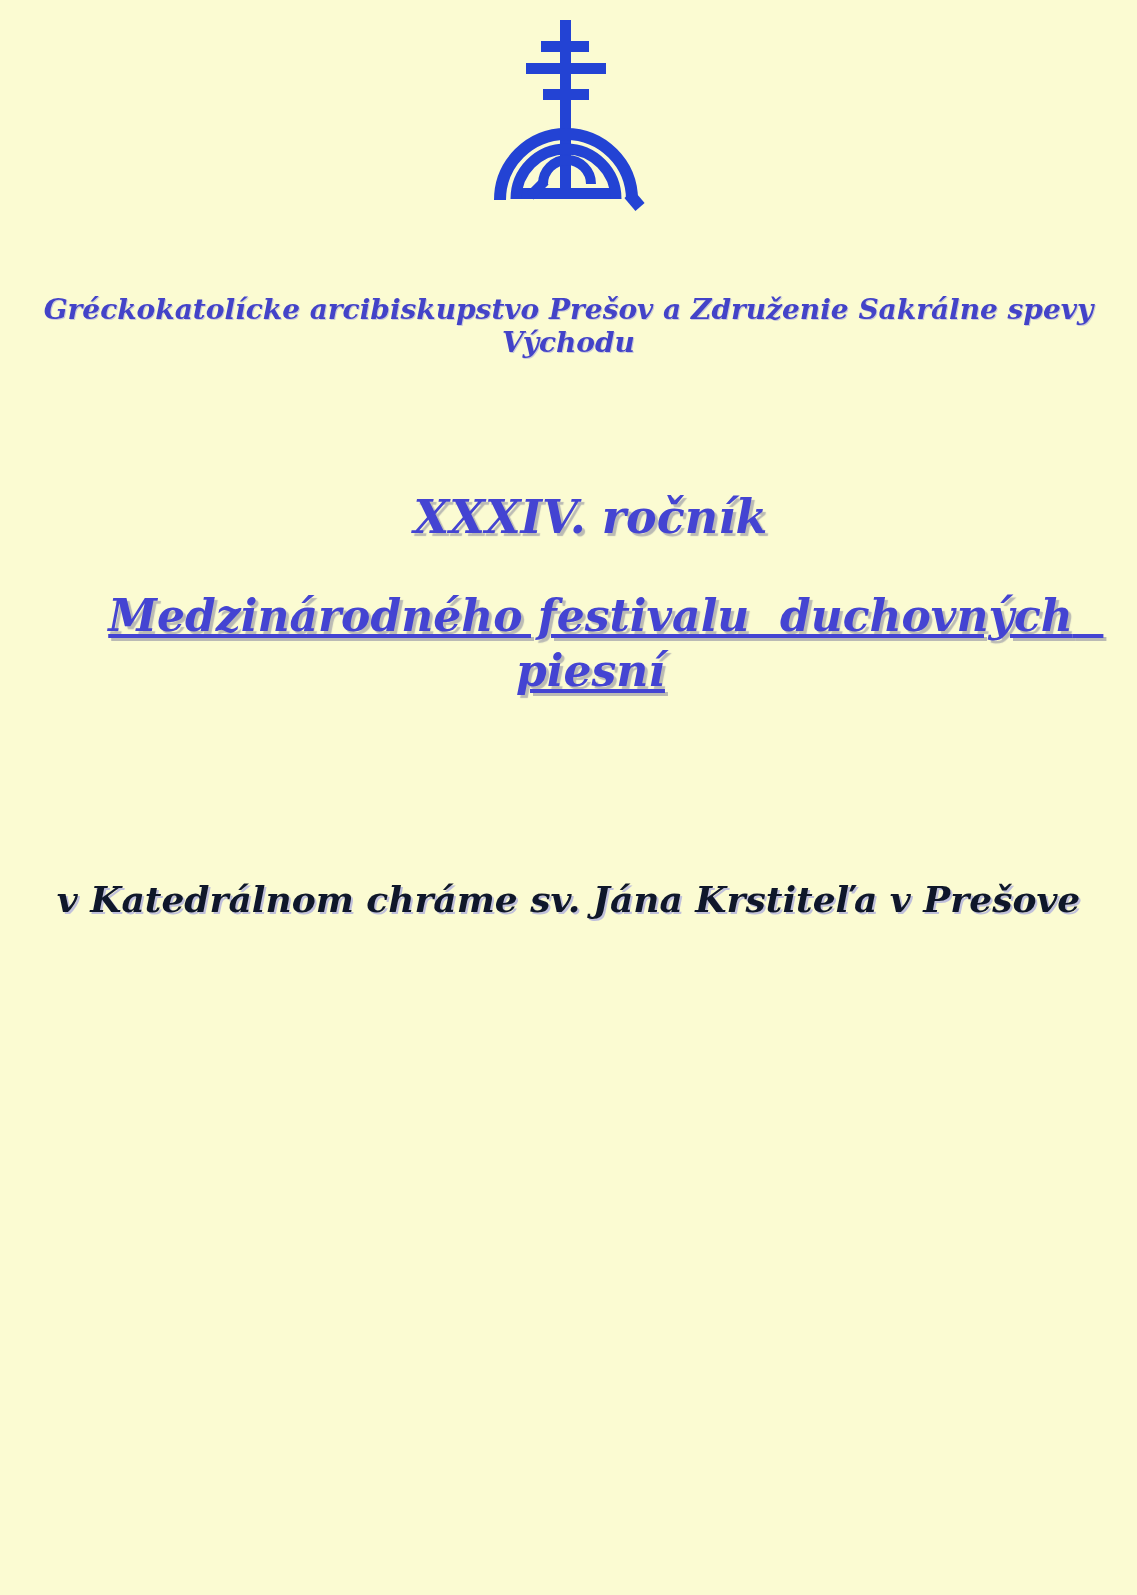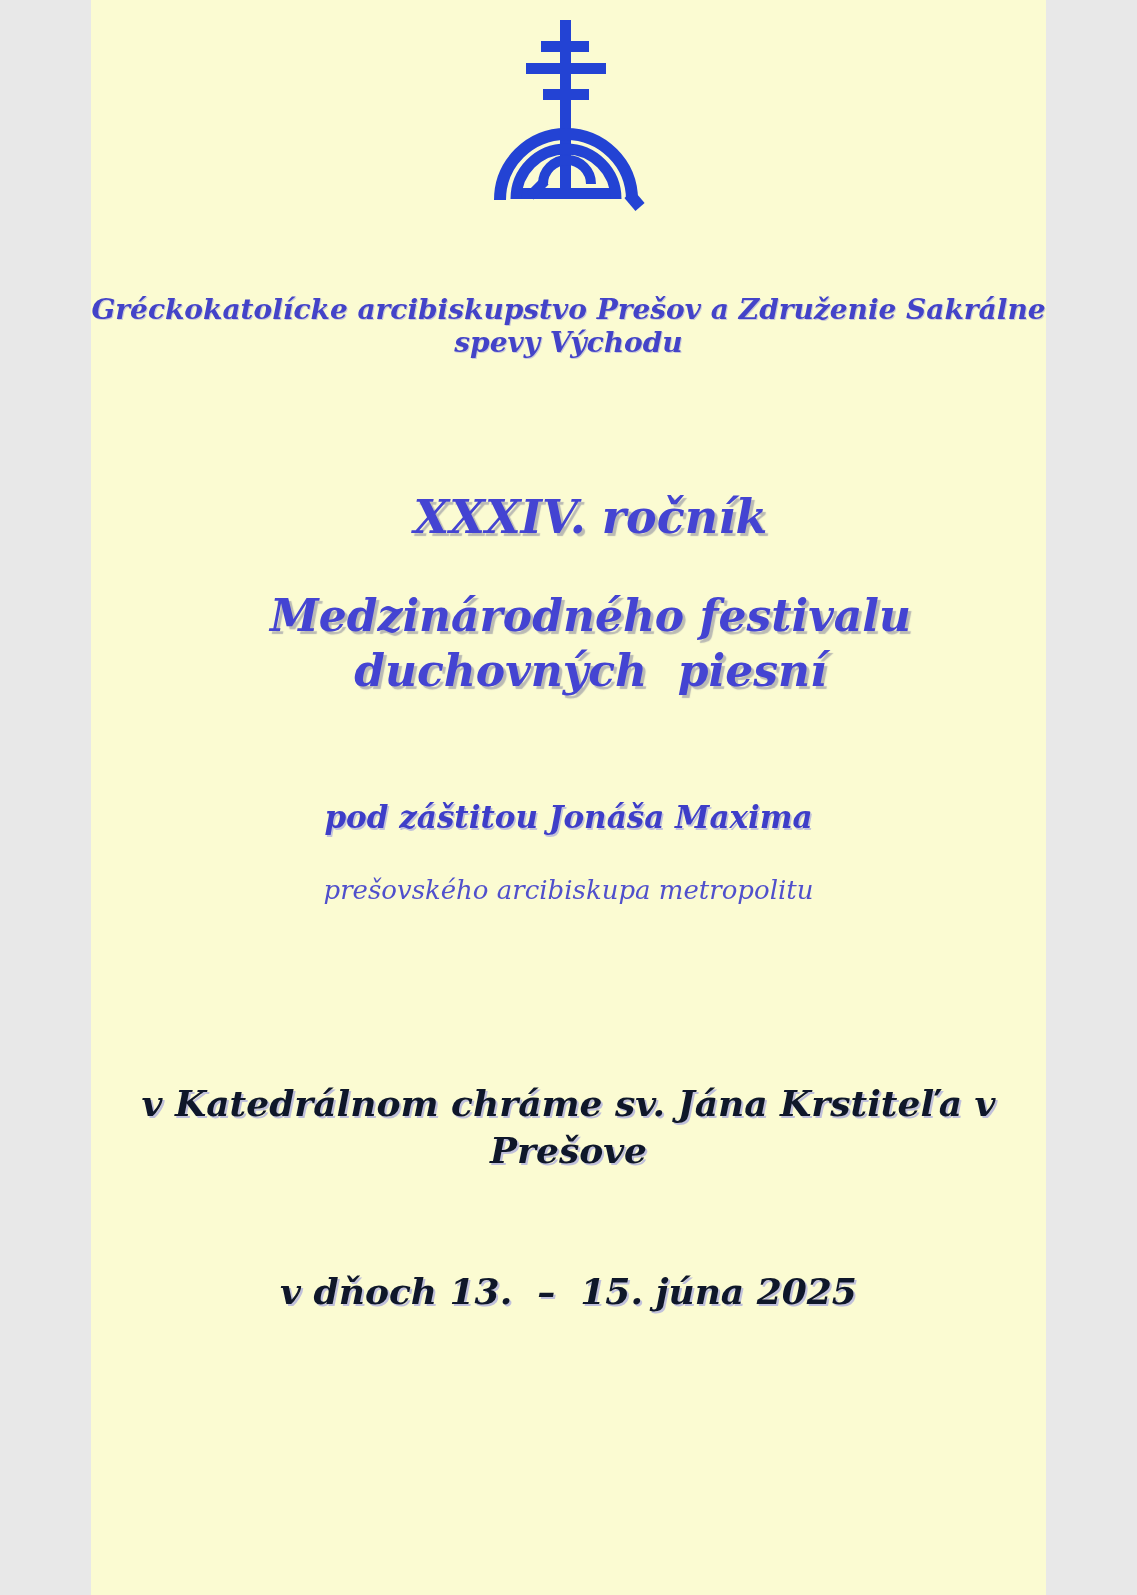--- a/index.html
+++ b/index.html
@@ -1,36 +1,36 @@
 <!DOCTYPE html>
 <html><head>
 <meta charset="utf-8">
 <style>
   html,body { margin:0; padding:0; background:#e8e8e8; }
   .page {
     position: relative;
-    width: 955px;
+    width: 1137px;
     height: 1595px;
     margin: 0 auto;
     background: #fbfbd2;
     font-family: "DejaVu Serif", serif;
     font-style: italic;
     color: #5050cc;
     overflow: hidden;
   }
   .centered { text-align: center; white-space: pre-wrap; }
 
   .logo-wrap { padding-top: 16px; text-align: center; }
   .logo-wrap svg { display: inline-block; }
 
   .header-block { margin-top: 14px; font-size: 28px; line-height: 1.15; font-weight: bold; color: #4343c8; text-shadow: 1px 1px 0 rgba(190,190,215,0.8); }
 
   .title-block { margin-top: 26px; font-weight: bold; color: #4444d2; line-height: 1.26; text-shadow: 3px 3px 1px rgba(150,150,165,0.65); margin-left: 44px; }
   .title-line1 { font-size: 46px; }
-  .title-line2, .title-line3 { font-size: 44px; }
+  .title-line2, .title-line3 { font-size: 44px; text-decoration: underline; }
 
   .patronage-block { margin-top: 22px; }
   .patronage-line1 { font-size: 31px; font-weight: bold; color: #3e3ec8; text-shadow: 1.5px 1.5px 0 rgba(185,185,220,0.85); }
   .patronage-line2 { font-size: 26px; margin-top: 2px; }
 
   .venue-block { margin-top: 44px; font-size: 36px; font-weight: bold; color: #0f172a; line-height: 1.3; text-shadow: 2px 2px 0 rgba(185,185,220,0.9); }
 
   .program { margin-top: 26px; padding-left: 86px; padding-right: 50px; font-size: 27px; line-height: 1.28; white-space: pre-wrap; }
 </style>
 </head>
@@ -59,28 +59,23 @@
 
   <div class="header-block centered">
     <div>Gréckokatolícke arcibiskupstvo Prešov a Združenie Sakrálne spevy Východu</div>
   </div>
 
   <div class="title-block centered">
     <div class="title-line1">XXXIV. ročník</div>
     <div class="title-line2">Medzinárodného festivalu  duchovných  piesní</div>
   </div>
 
-  <div class="centered patronage-block">
-    <div class="patronage-line1">pod záštitou Jonáša Maxima</div>
-    <div class="patronage-line2">prešovského arcibiskupa metropolitu</div>
-  </div>
 
   <div class="venue-block centered">
     <div>v Katedrálnom chráme sv. Jána Krstiteľa v Prešove</div>
-    <div>v dňoch 13.  –  15. júna 2025</div>
   </div>
 
   <div class="program">
     
 
     
 
     
 
     

